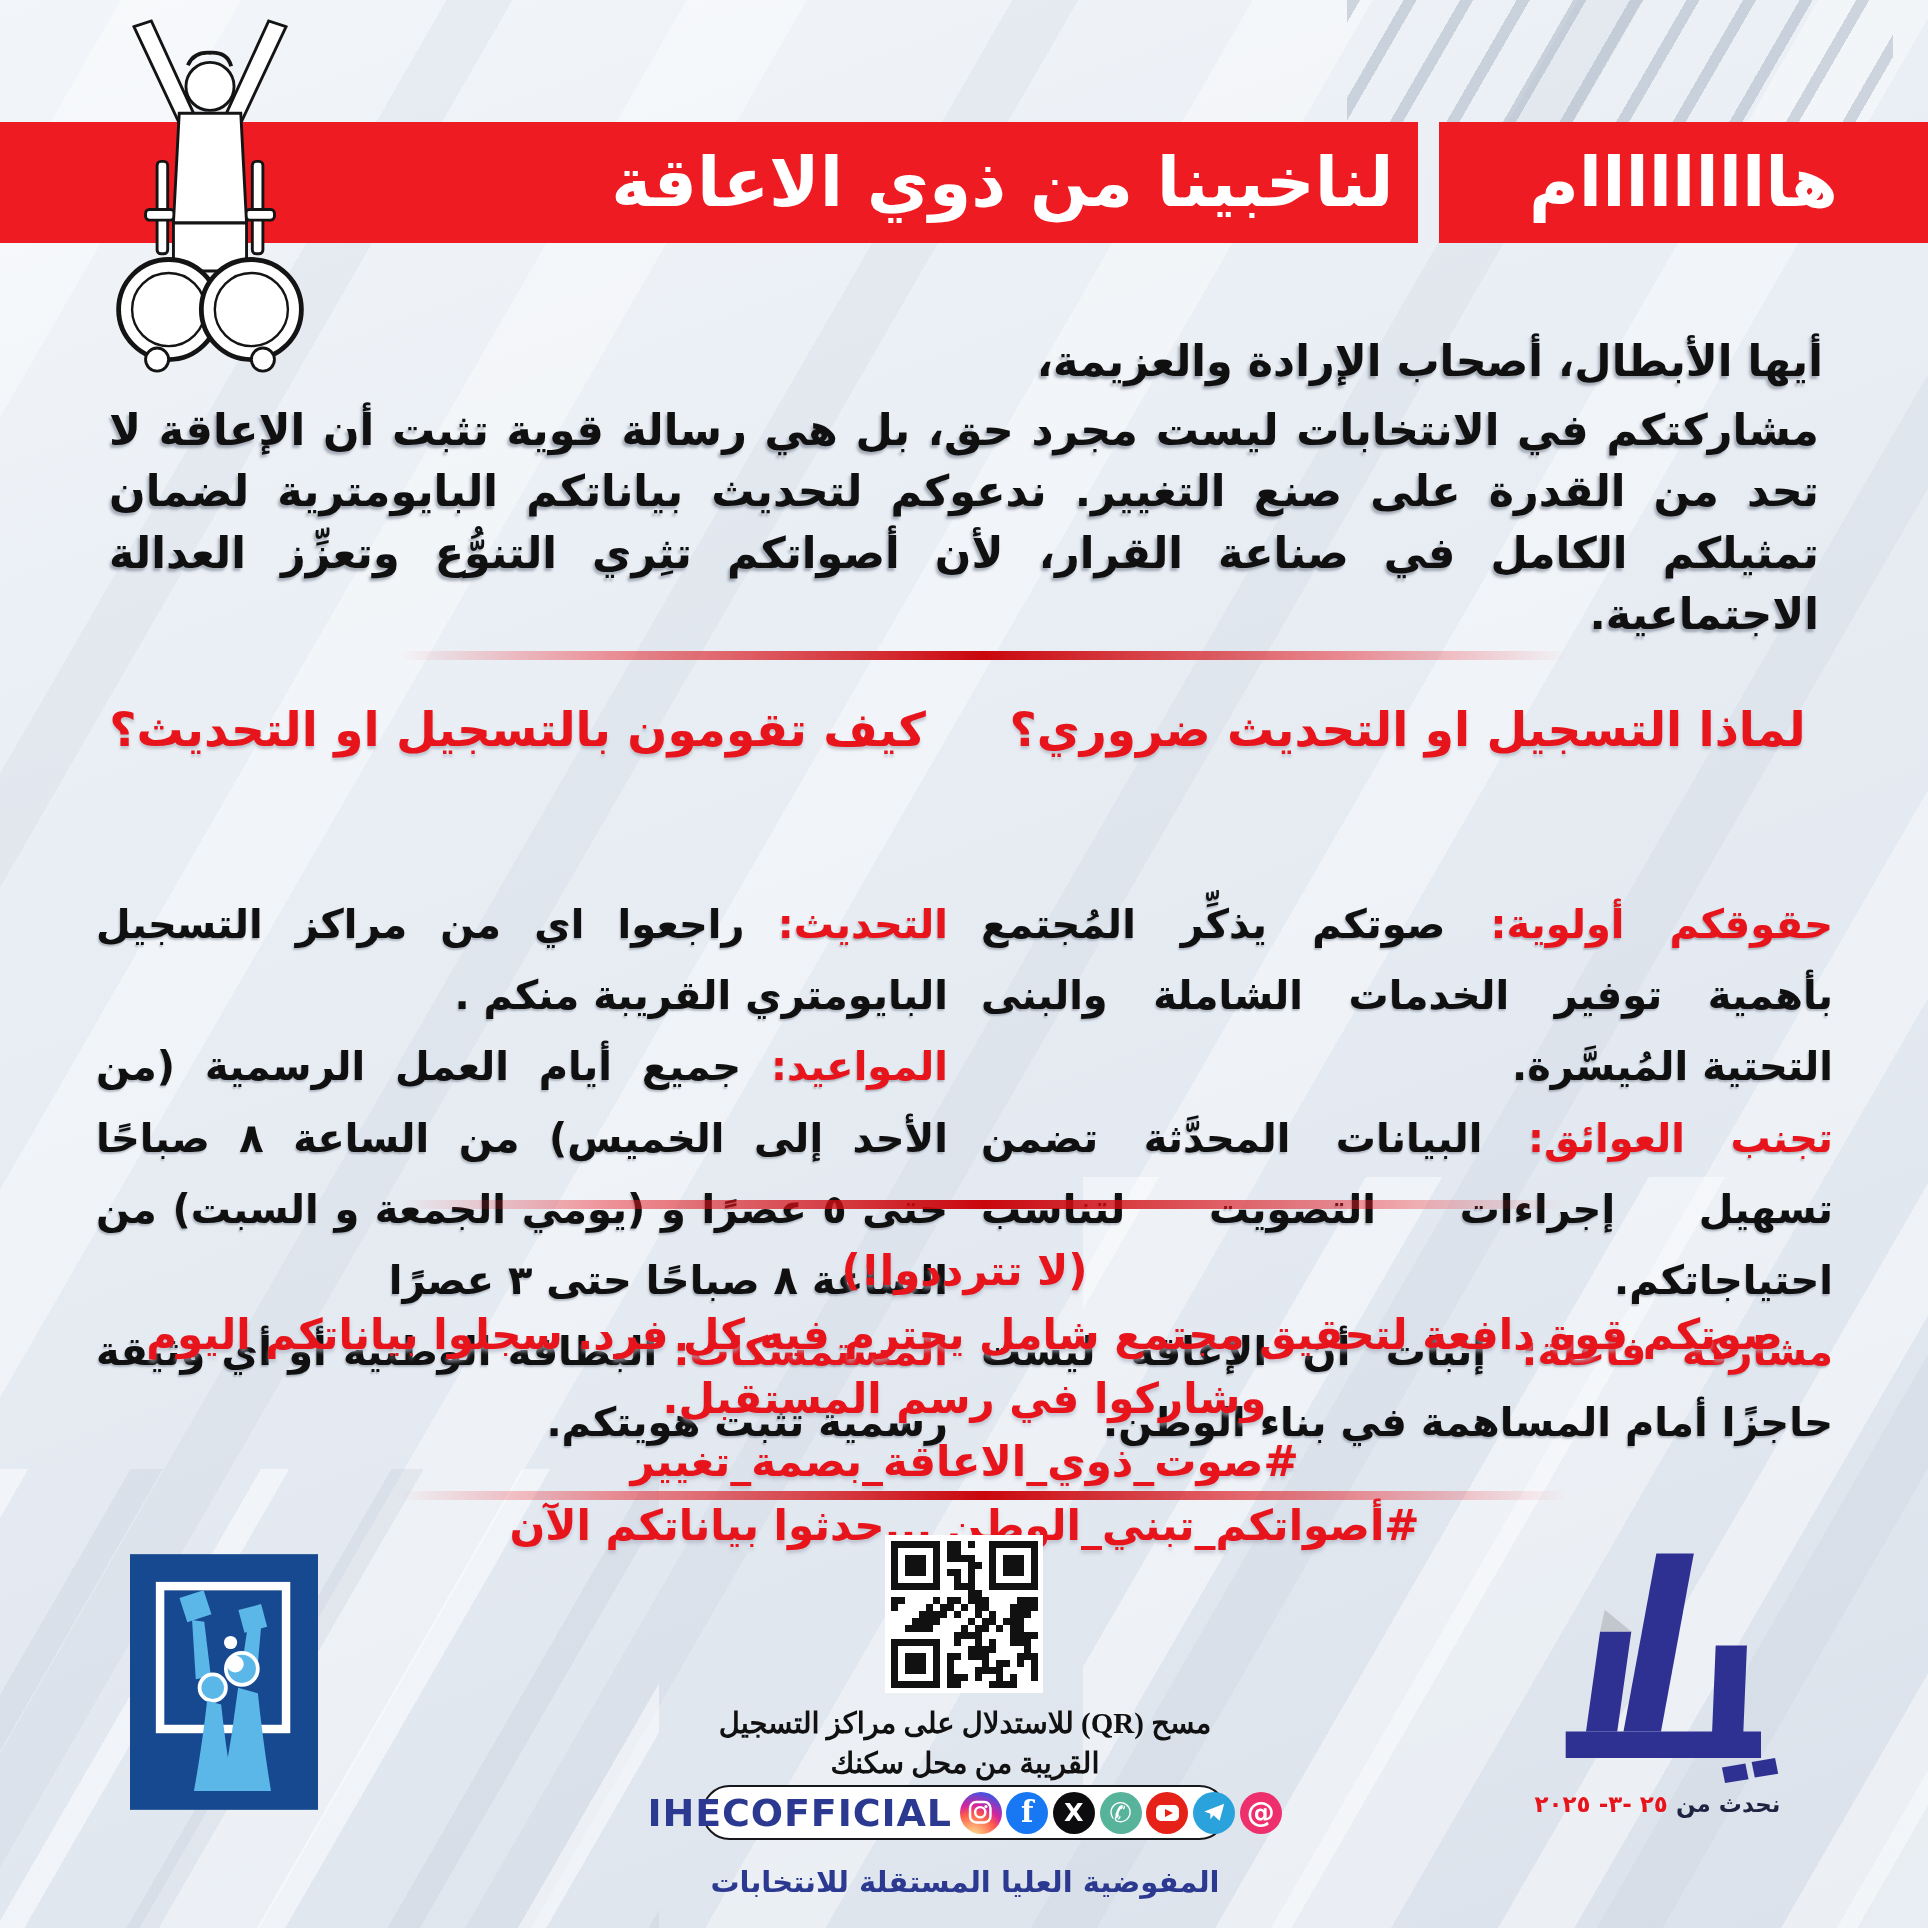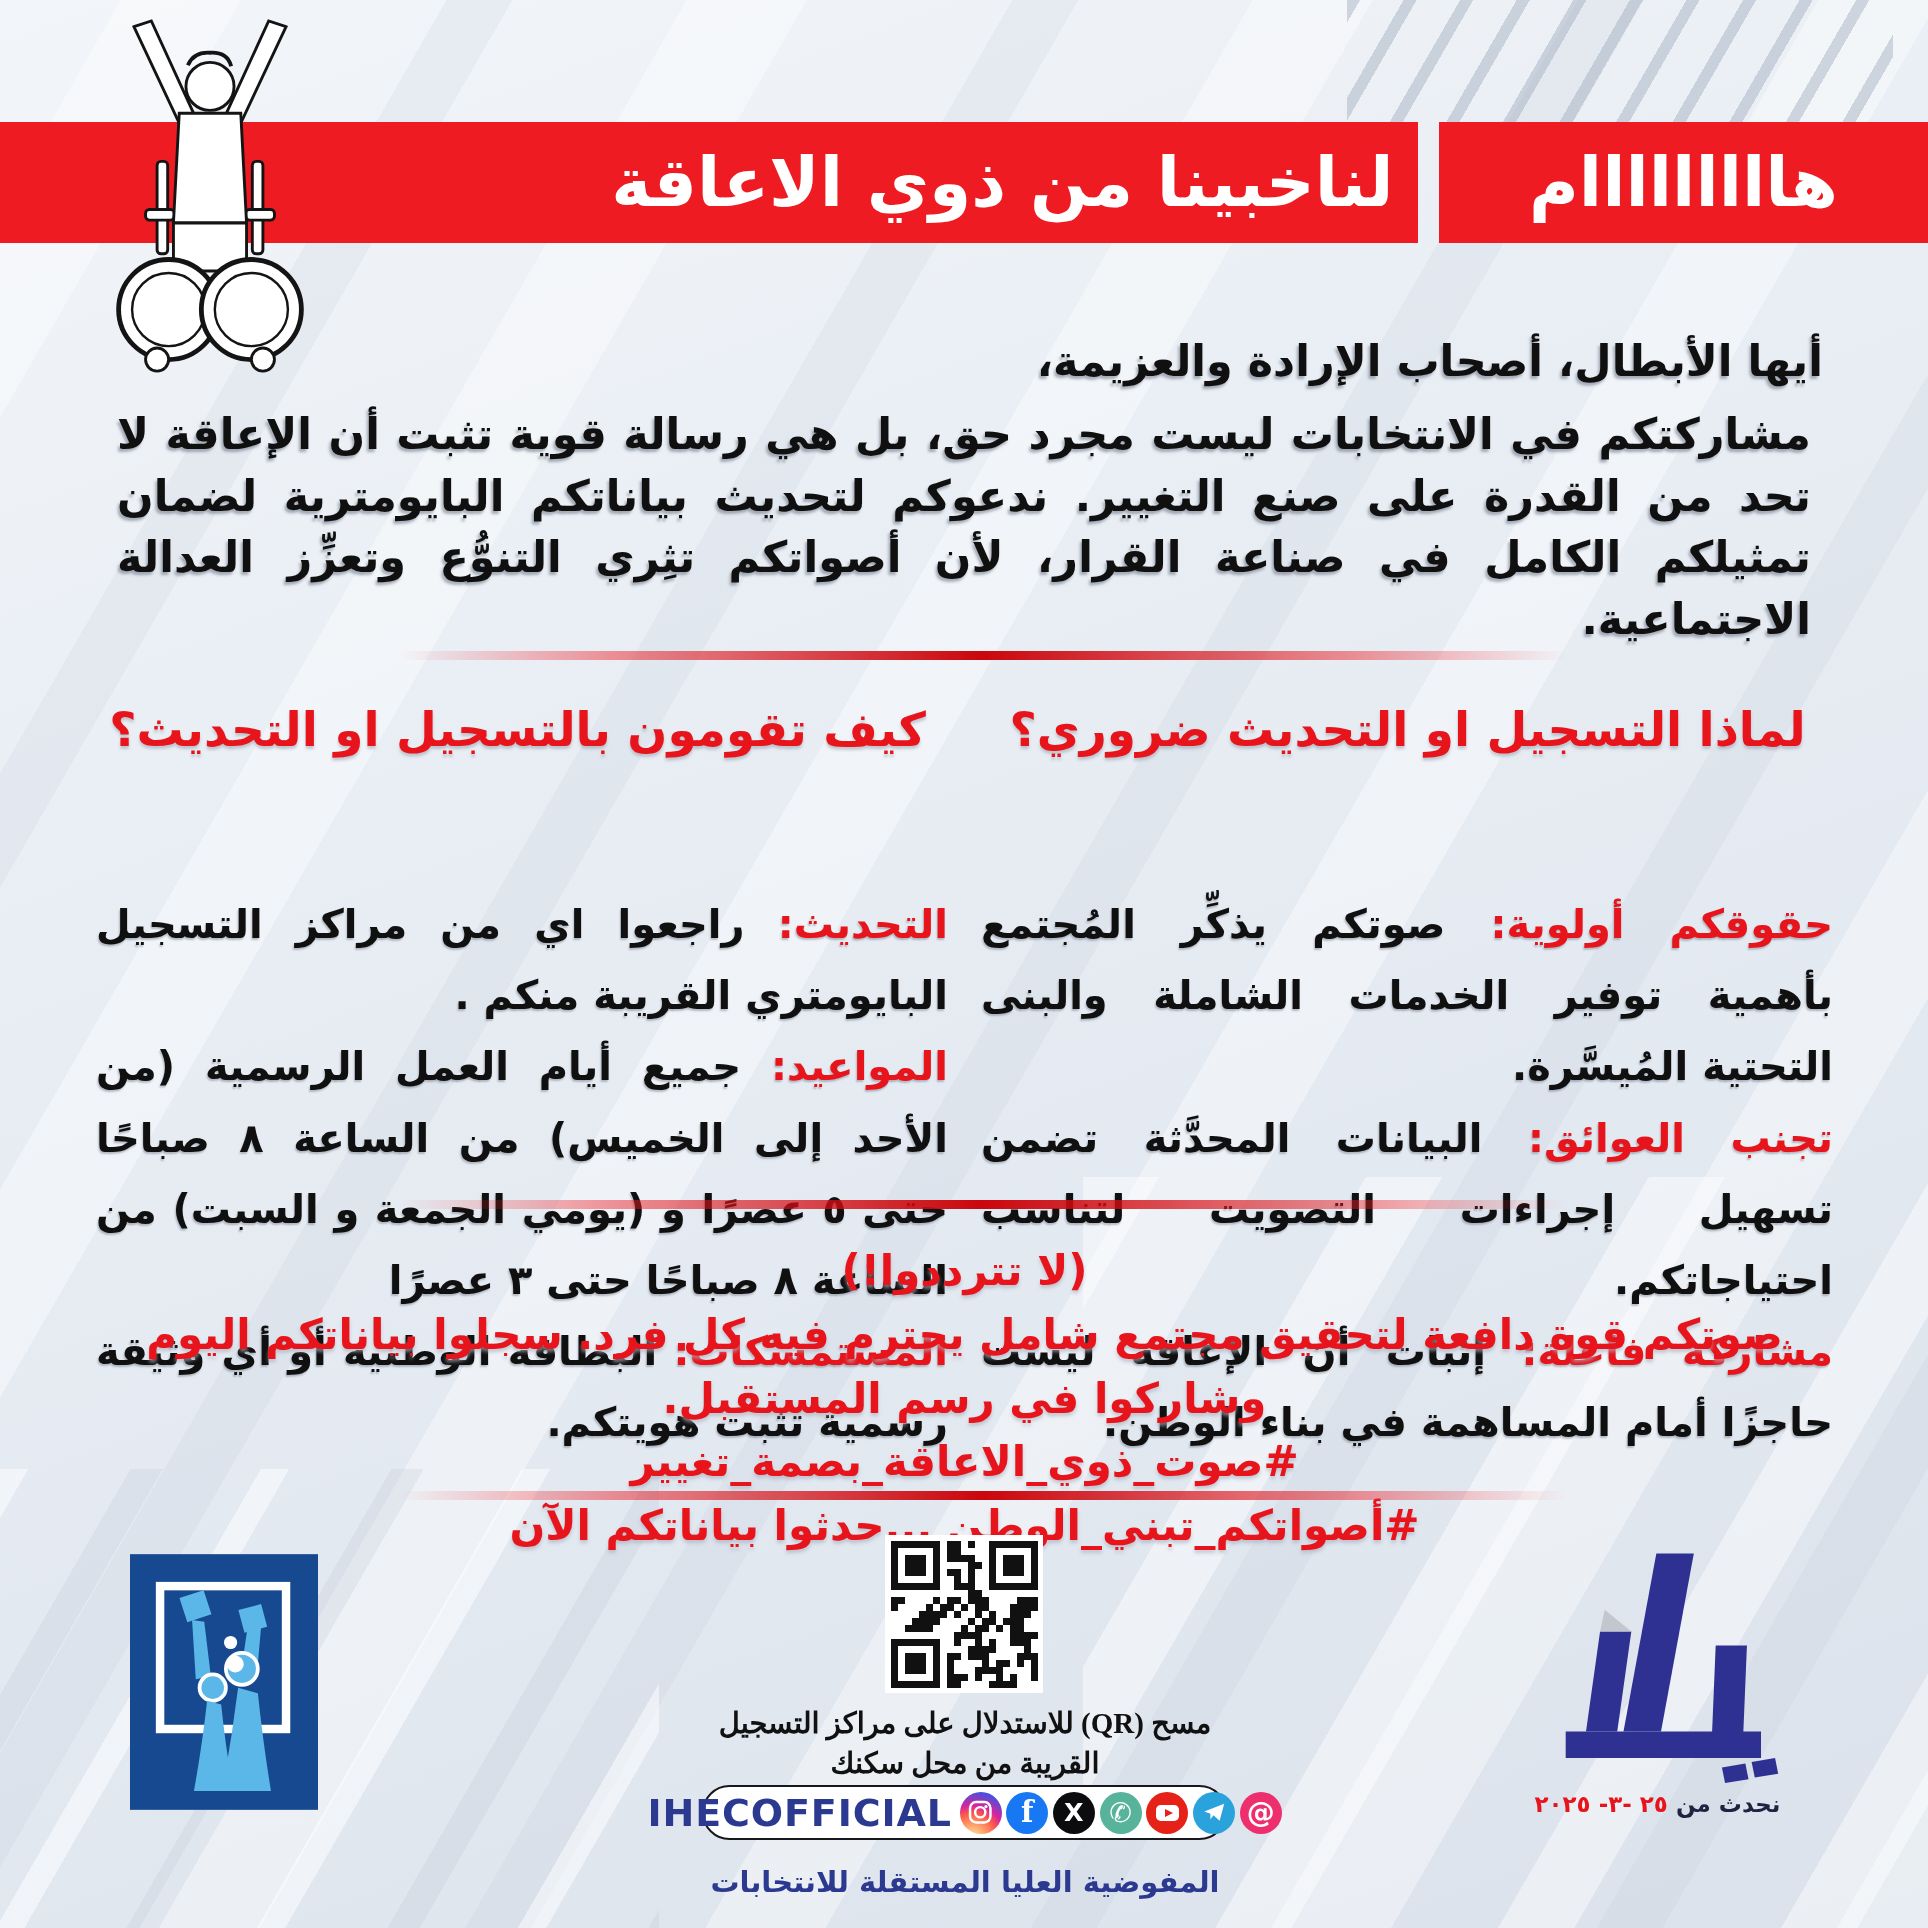--- a/index.html
+++ b/index.html
@@ -25,21 +25,21 @@
   .banner-text{color:#fff;font-weight:bold;font-size:68px;white-space:nowrap;direction:rtl;}
 
   
   .hero{position:absolute;left:109px;top:19px;width:202px;height:356px;z-index:5;}
 
   
   .intro{position:absolute;left:105px;top:331px;width:1718px;direction:rtl;color:#101010;
     font-weight:bold;font-size:43px;line-height:1.43;
     text-shadow:-1.9px 2.8px 2.8px rgba(105,115,132,.55);}
   .intro .salutation{text-align:right;margin:0 0 7.5px 0;}
-  .intro .body{margin:12px;text-align:justify;text-align-last:right;}
+  .intro .body{margin:4px;text-align:justify;text-align-last:right;}
 
   .divider{position:absolute;left:399px;width:1168px;height:8.5px;border-radius:4.7px;
     background:linear-gradient(90deg,rgba(236,28,36,0) 0%,rgba(236,28,36,.45) 18%,#c9070d 50%,rgba(236,28,36,.45) 82%,rgba(236,28,36,0) 100%);}
   .div1{top:651px;}
   .div2{top:1200px;}
   .div3{top:1491px;}
 
   
   .col-title{position:absolute;top:702px;font-size:47px;font-weight:bold;color:#e8141c;direction:rtl;text-align:center;
     text-shadow:0 2.8px 2.8px rgba(150,155,170,.5);}

